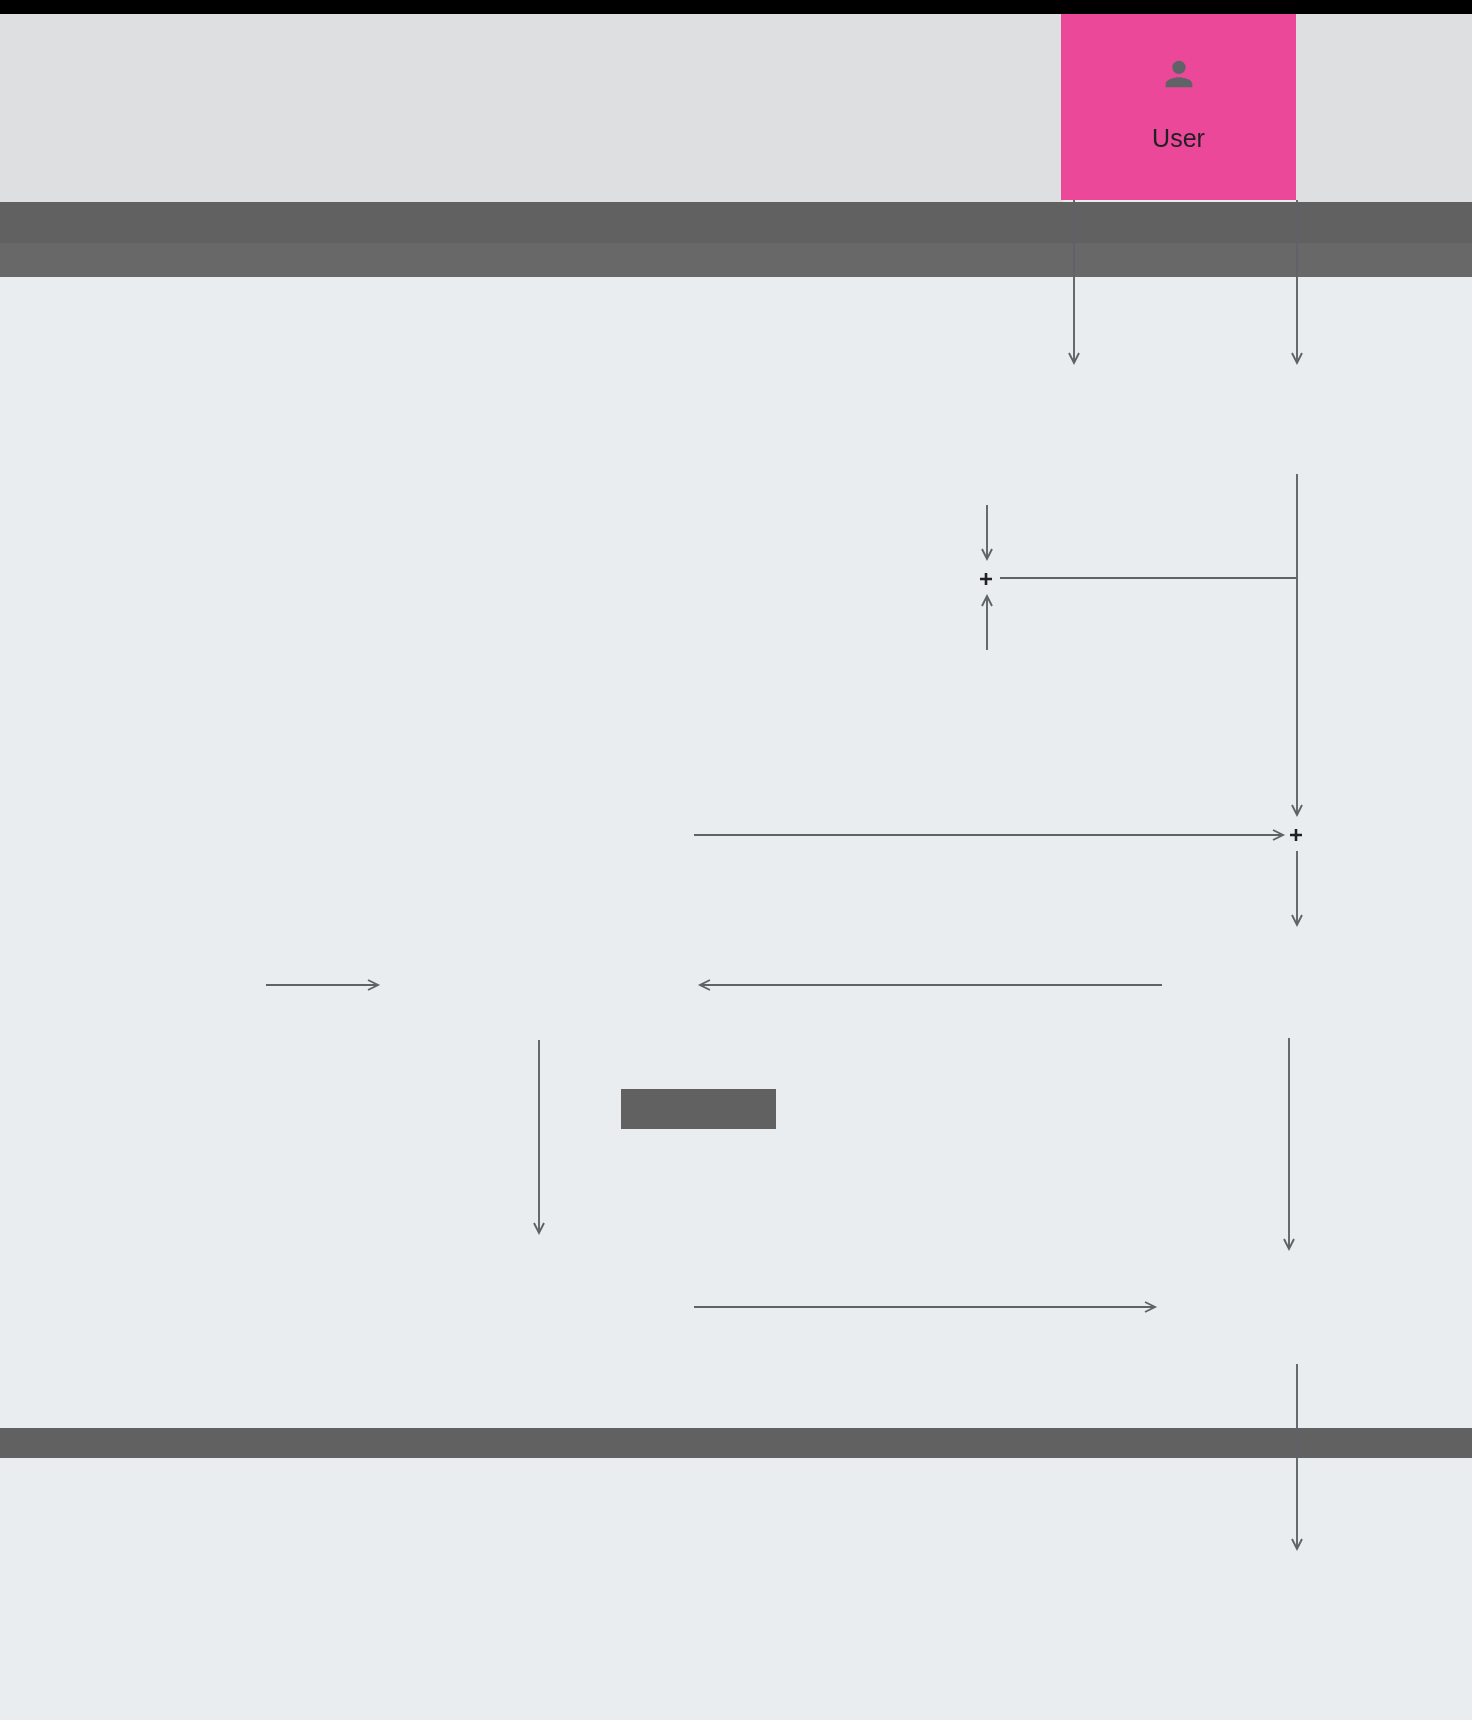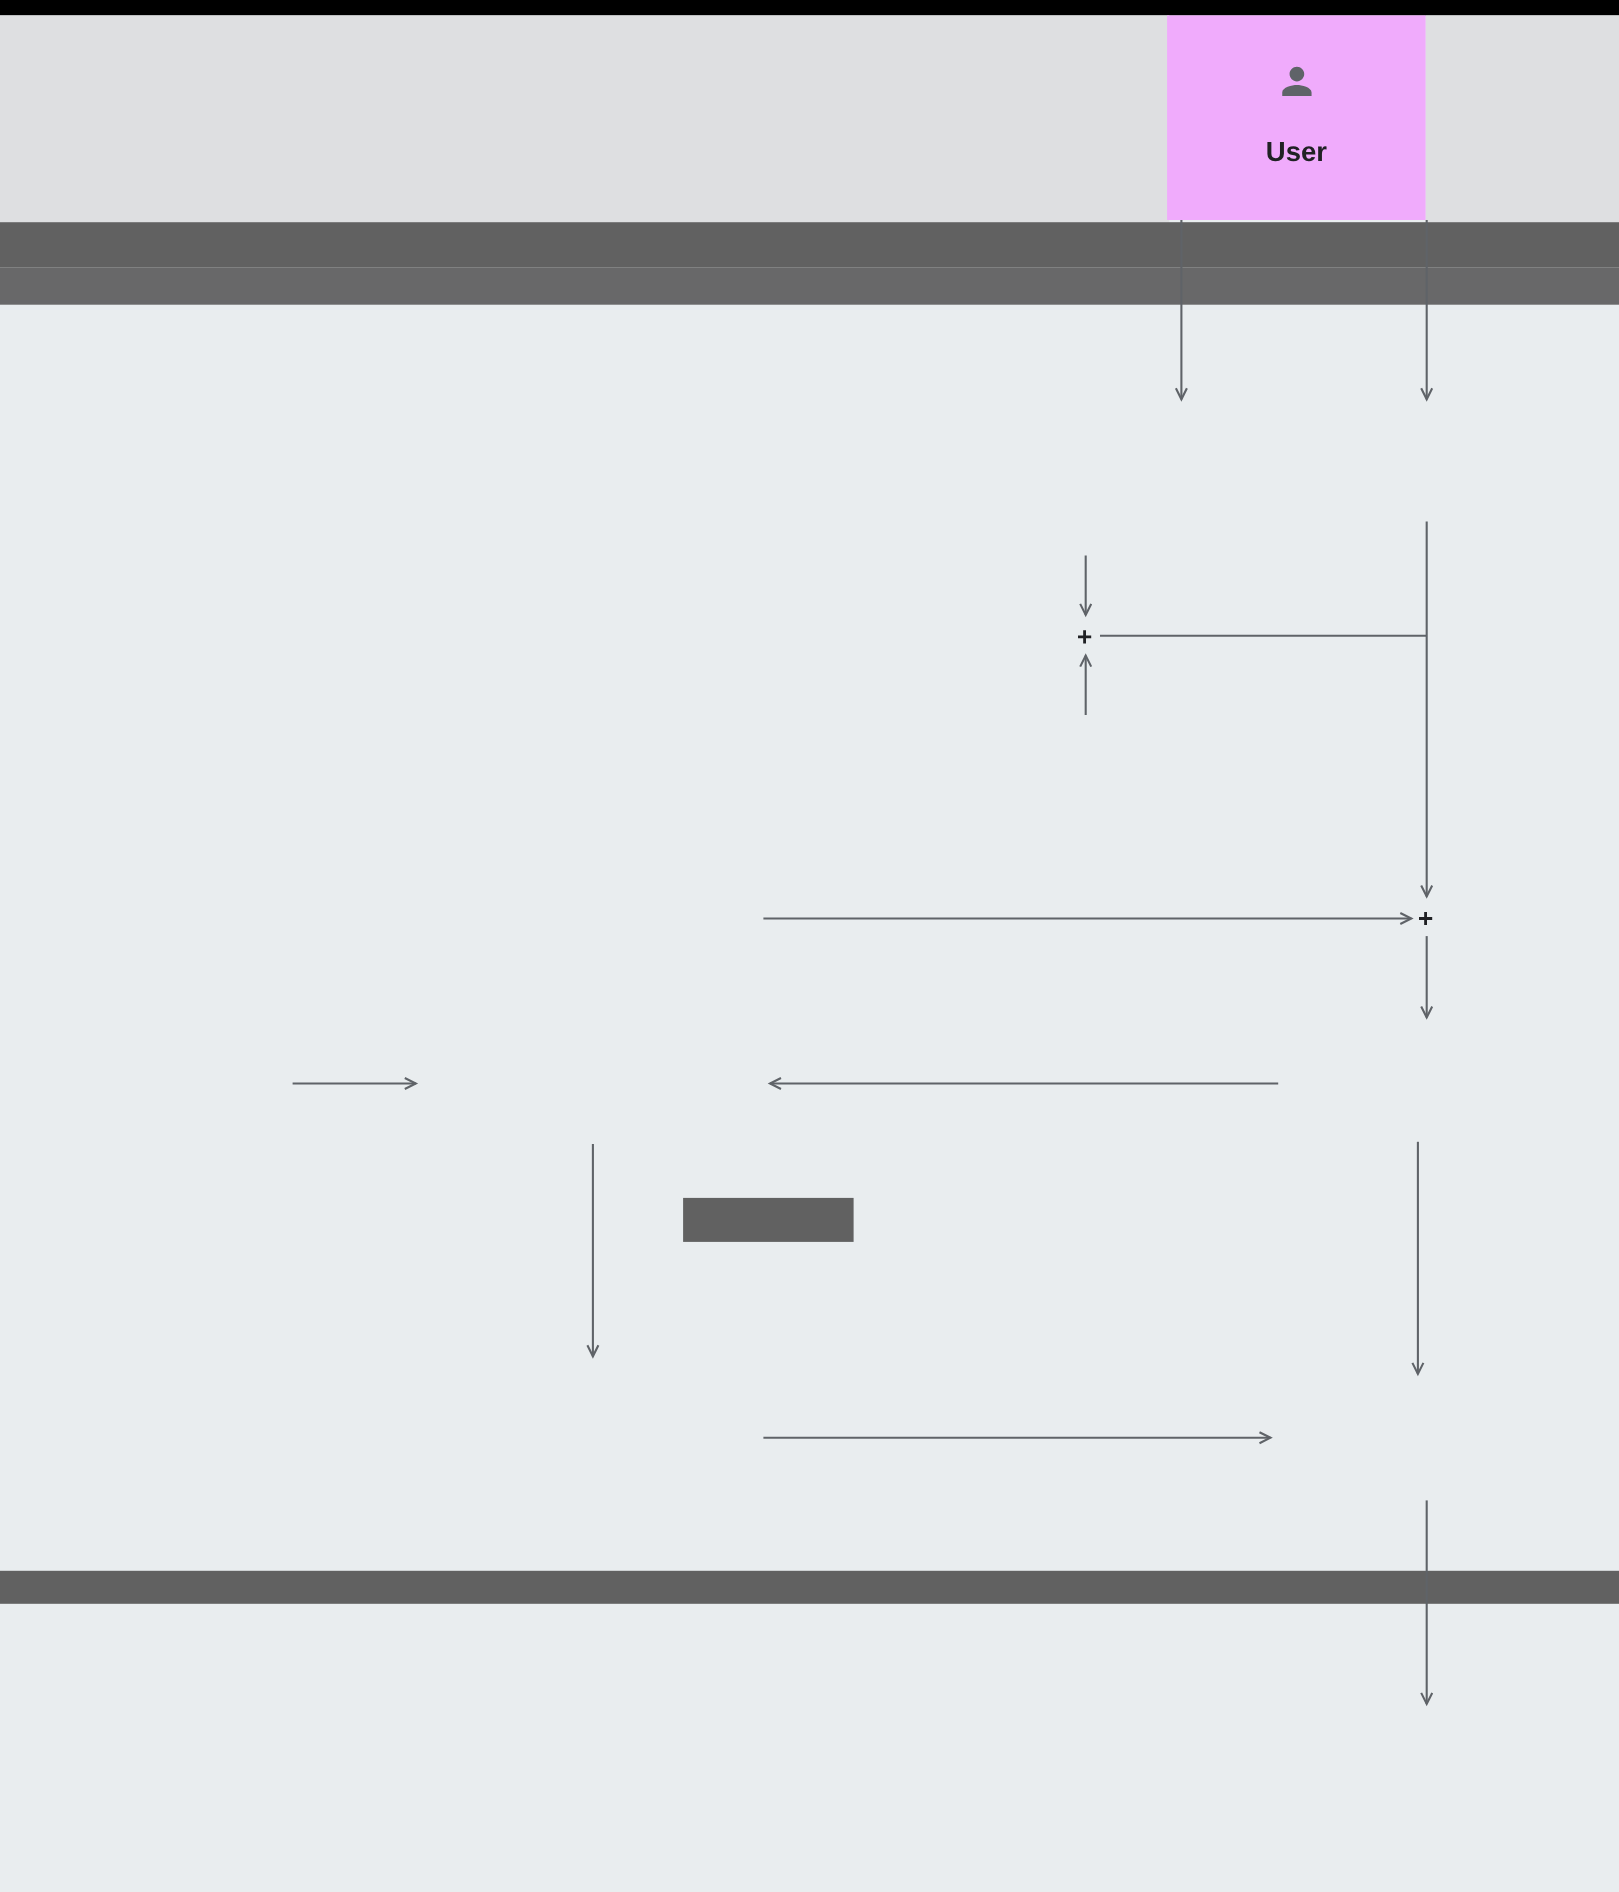--- a/index.html
+++ b/index.html
@@ -6,21 +6,21 @@
   html,body{margin:0;padding:0;}
   body{width:1472px;height:1720px;overflow:hidden;background:#e9edef;
        font-family:"Liberation Sans", sans-serif;}
   #stage{position:relative;width:1472px;height:1720px;background:#e9edef;}
   .abs{position:absolute;}
 
   
   .topblack{position:absolute;left:0;top:0;width:1472px;height:14px;background:#000;}
   .lightband{position:absolute;left:0;top:14px;width:1063px;height:188px;background:#dedfe1;}
   .lightband2{position:absolute;left:1296px;top:14px;width:176px;height:188px;background:#dedfe1;}
-  .userbox{position:absolute;left:1061px;top:14px;width:235px;height:186px;background:#f0abfc;font-weight:bold;}
+  .userbox{position:absolute;left:1061px;top:14px;width:235px;height:186px;background:#ec4899;}
 
   .gband{position:absolute;background:#616161;}
 
   svg.lines{position:absolute;left:0;top:0;width:1472px;height:1720px;overflow:visible;}
   .plus{position:absolute;color:#202124;}
 </style>
 </head>
 <body>
 
 <div id="stage">

